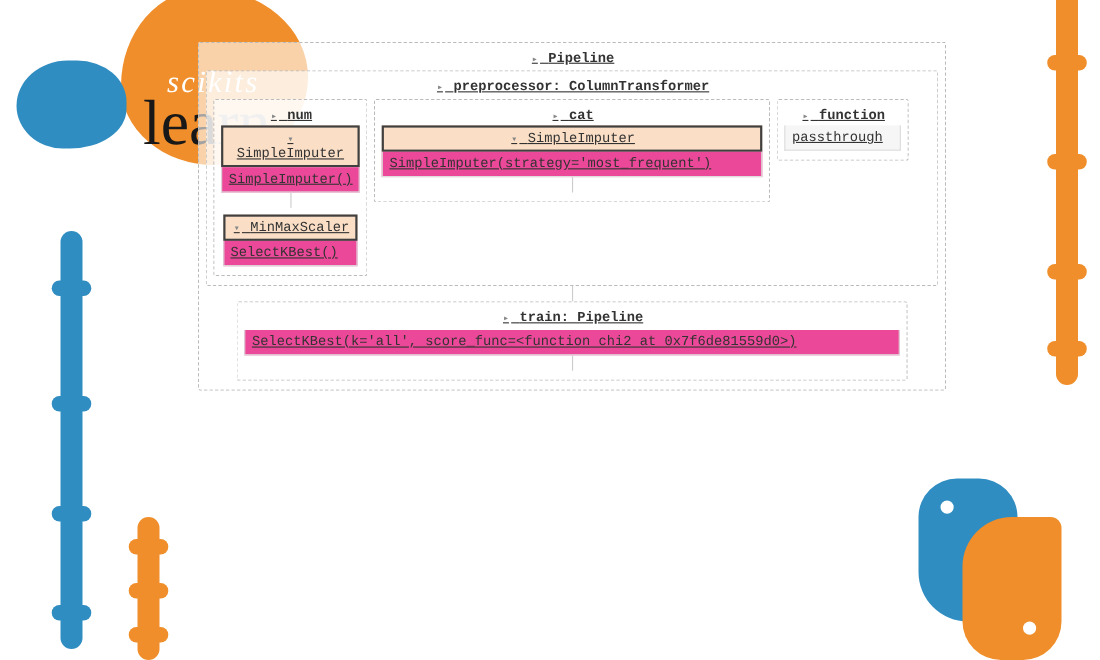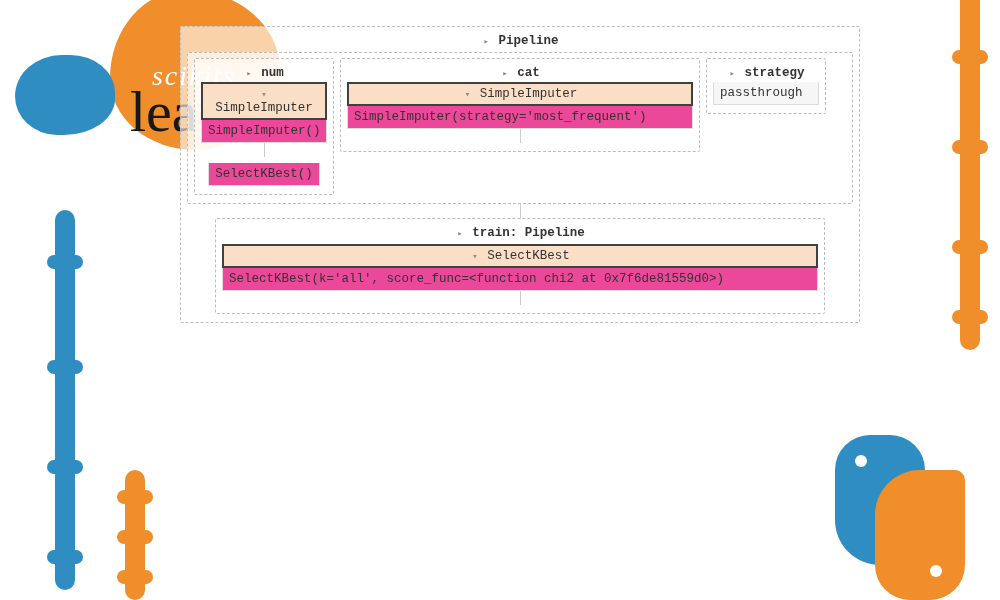--- a/index.html
+++ b/index.html
@@ -75,26 +75,27 @@
     position:absolute; width:90px; height:130px; background:#ef8e2a;
     border-radius:45px 10px 35px 35px;
     top:45px; left:65px;
   }
   .pylogo .eye1{position:absolute;width:12px;height:12px;background:#fff;border-radius:50%;top:30px;left:45px}
   .pylogo .eye2{position:absolute;width:12px;height:12px;background:#fff;border-radius:50%;top:140px;left:120px}
 
   
   .diagram {
     position: absolute;
-    top: 26px; left: 180px;
+    top: 38px; left: 180px;
     width: 680px;
     z-index: 5;
     font-size: 12.5px;
     color: #333;
     background: rgba(255,255,255,0.0);
+    text-decoration: underline;
   }
   .dashed-box {
     border: 1px dashed #bbb;
     padding: 5px 6px 8px;
     border-radius: 2px;
     background: rgba(255,255,255,0.6);
   }
   .title-row {
     text-align: center;
     font-weight: bold;
@@ -171,37 +172,45 @@
 </div>
 
 <div class="diagram">
   <div class="dashed-box">
     <div class="title-row">
       <span class="tri">▸</span>
       <span>Pipeline</span>
     </div>
 
     <div class="dashed-box">
+      <div class="title-row">
+        <span class="tri">▸</span>
+        <span>preprocessor: ColumnTransformer</span>
+      </div>
 
       <div class="preproc-grid">
 
         <div class="col dashed-box">
           <div class="head-label">
             <span class="tri">▸</span>
             <span>num</span>
           </div>
           <div>
             <div class="est-head">
               <span class="tri">▾</span>
               <span>SimpleImputer</span>
             </div>
             <div class="est-body">SimpleImputer()</div>
           </div>
           <div class="connector"></div>
           <div class="sub-step">
+            <div class="est-head">
+              <span class="tri">▾</span>
+              <span>MinMaxScaler</span>
+            </div>
             <div class="est-body">SelectKBest()</div>
           </div>
         </div>
 
         <div class="col dashed-box">
           <div class="head-label">
             <span class="tri">▸</span>
             <span>cat</span>
           </div>
           <div>
@@ -210,40 +219,36 @@
               <span>SimpleImputer</span>
             </div>
             <div class="est-body">SimpleImputer(strategy='most_frequent')</div>
           </div>
           <div class="connector"></div>
         </div>
 
         <div class="col dashed-box">
           <div class="head-label">
             <span class="tri">▸</span>
-            <span>strategy</span>
+            <span>function</span>
           </div>
           <div>
             <div class="est-body fixed">passthrough</div>
           </div>
         </div>
       </div>
     </div>
 
     <div class="connector"></div>
 
     <div class="dashed-box step indented">
       <div class="title-row">
         <span class="tri">▸</span>
         <span>train: Pipeline</span>
       </div>
       <div>
-        <div class="est-head">
-          <span class="tri">▾</span>
-          <span>SelectKBest</span>
-        </div>
         <div class="est-body">SelectKBest(k='all', score_func=&lt;function chi2 at 0x7f6de81559d0&gt;)</div>
       </div>
       <div class="connector"></div>
     </div>
 
   </div>
 </div>
 
 </body></html>

